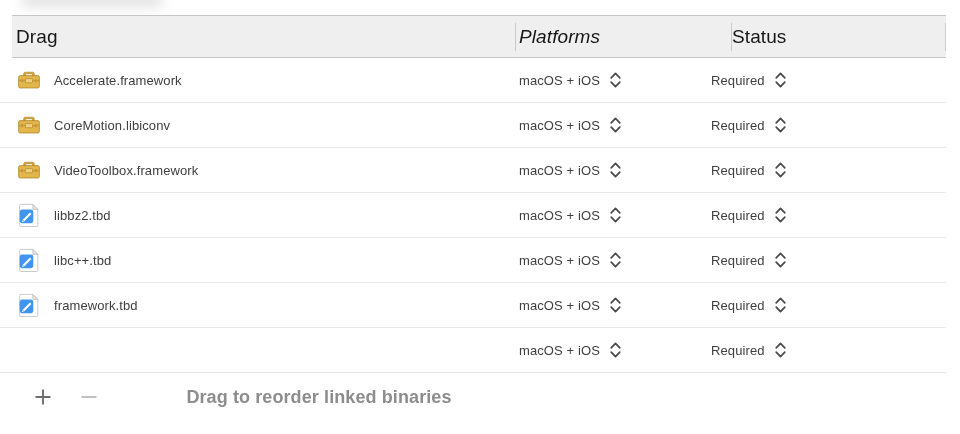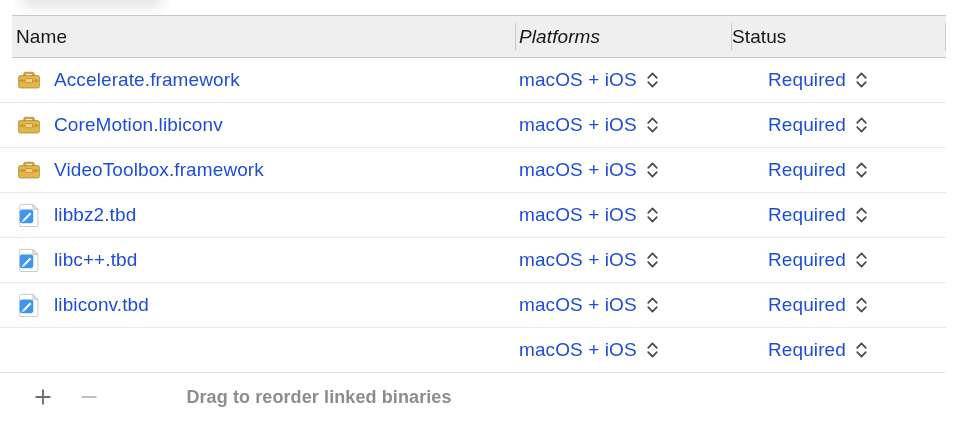--- a/index.html
+++ b/index.html
@@ -100,25 +100,25 @@
   .cell {
     position: absolute;
     top: 0;
     height: 44px;
     display: flex;
     align-items: center;
     white-space: nowrap;
   }
   .cell-name      { left: 16px; }
   .cell-platforms { left: 519px; }
-  .cell-status    { left: 768px; text-align: right; }
+  .cell-status    { left: 711px; text-align: right; }
 
   .cell-text {
-    font-size: 19px;
-    color: #1d4ed8;
+    font-size: 13px;
+    color: #404040;
     letter-spacing: 0.1px;
   }
 
   
   .file-icon {
     width: 26px;
     height: 26px;
     margin-right: 12px;
     flex: 0 0 auto;
     display: block;
@@ -171,21 +171,21 @@
 </head>
 <body>
 
 <div id="root">
 
   <div class="top-artifact"></div>
 
   <div class="table">
 
     <div class="thead">
-      <div class="th th-name">Name</div>
+      <div class="th th-name">Drag</div>
       <div class="col-divider cd-1"></div>
       <div class="th th-platforms">Platforms</div>
       <div class="col-divider cd-2"></div>
       <div class="th th-status">Status</div>
       <div class="col-divider cd-3"></div>
     </div>
 
     <div class="tbody" id="tbody">
         <div class="row">
           <div class="cell cell-name">
@@ -322,21 +322,21 @@
         </div>
         <div class="row">
           <div class="cell cell-name">
             <svg class="file-icon" viewBox="0 0 26 26" aria-hidden="true">
               <path d="M4.6 2.4 h12.2 l5.0 5.0 v16.2 a0.9 0.9 0 0 1 -0.9 0.9 h-16.3 a0.9 0.9 0 0 1 -0.9 -0.9 v-20.3 a0.9 0.9 0 0 1 0.9 -0.9 z" fill="#ffffff" stroke="#bcbcbc" stroke-width="0.8"></path>
               <path d="M16.8 2.4 l5.0 5.0 h-5.0 z" fill="#e2e2e2" stroke="#bcbcbc" stroke-width="0.7"></path>
               <rect x="3.7" y="7.6" width="13.6" height="13.6" rx="2.6" fill="#3f95f0"></rect>
               <path d="M13.9 10.6 l1.5 1.5 l-7.3 7.3 l-2.2 0.7 l0.7 -2.2 z" fill="#ffffff"></path>
               <path d="M6.6 17.9 l2.2 2.2" stroke="#3f95f0" stroke-width="0.7"></path>
             </svg>
-            <span class="cell-text">libiconv.tbd</span>
+            <span class="cell-text">framework.tbd</span>
           </div>
           <div class="cell cell-platforms">
             <span class="cell-text">macOS + iOS</span>
             <svg class="stepper" viewBox="0 0 13 20" aria-hidden="true">
               <path d="M2.2 7.9 L6.5 3.3 L10.8 7.9" fill="none" stroke="#4a4a4a" stroke-width="1.7" stroke-linecap="round" stroke-linejoin="round"></path>
               <path d="M2.2 12.1 L6.5 16.7 L10.8 12.1" fill="none" stroke="#4a4a4a" stroke-width="1.7" stroke-linecap="round" stroke-linejoin="round"></path>
             </svg>
           </div>
           <div class="cell cell-status">
             <span class="cell-text">Required</span>

